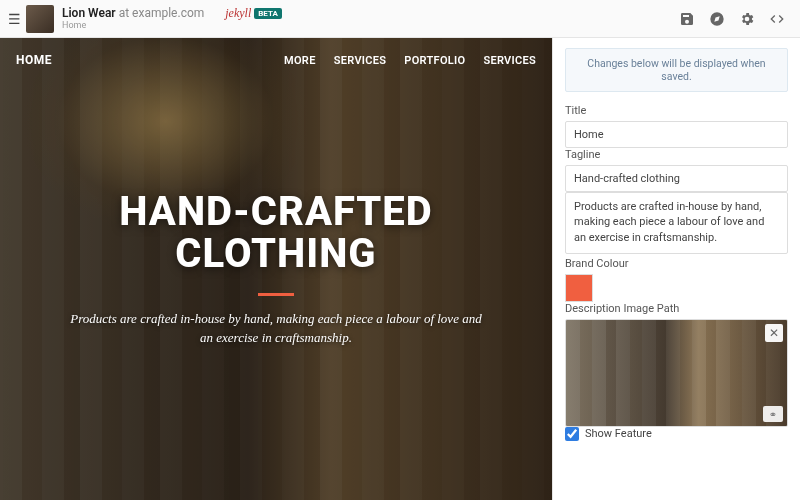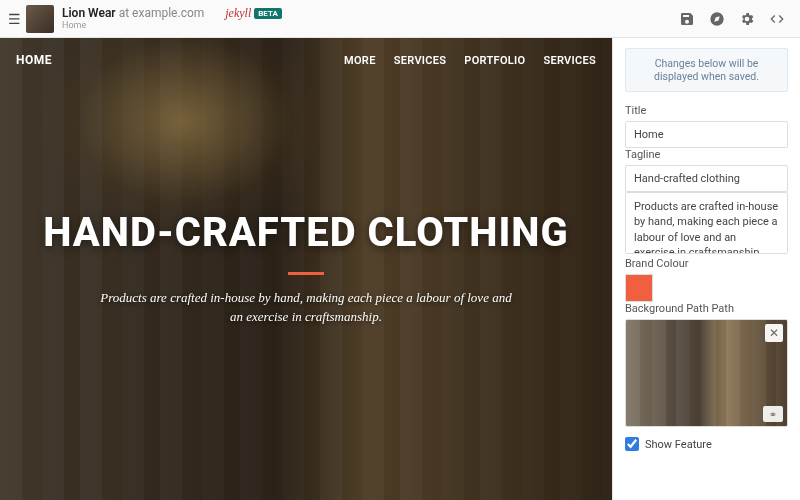--- a/index.html
+++ b/index.html
@@ -28,36 +28,36 @@
 .preview::after { content: ""; position: absolute; inset: 0; background: rgba(20,15,10,0.35); }
 .nav { position: absolute; top: 0; left: 0; right: 0; height: 44px; display: flex; align-items: center; padding: 0 16px; z-index: 3; }
 .nav .home { color: #fff; font-size: 12px; font-weight: 700; letter-spacing: 0.5px; }
 .nav .navspacer { flex: 1; }
 .nav .navitem { color: #fff; font-size: 11px; font-weight: 600; margin-left: 18px; letter-spacing: 0.3px; position: relative; }
 .hero { position: absolute; inset: 0; display: flex; flex-direction: column; align-items: center; justify-content: center; z-index: 2; text-align: center; padding: 0 30px; }
 .hero h1 { color: #fff; font-size: 40px; font-weight: 800; letter-spacing: 1px; line-height: 1.05; text-shadow: 0 2px 8px rgba(0,0,0,0.5); }
 .hero .divider { width: 36px; height: 3px; background: #f05f40; margin: 18px 0 14px; }
 .hero p { color: #fdfdfd; font-size: 13px; font-style: italic; max-width: 420px; line-height: 1.45; text-shadow: 0 1px 4px rgba(0,0,0,0.6); font-family: Georgia, serif; }
 .hero .cta { margin-top: 26px; background: #f05f40; color: #fff; font-size: 11px; font-weight: 700; letter-spacing: 0.5px; padding: 10px 22px; border-radius: 20px; border: none; box-shadow: 0 2px 6px rgba(0,0,0,0.3); }
-.panel { width: 188px; border-left: 1px solid #e5e5e5; background: #fff; padding: 10px 12px; overflow-y: auto; font-size: 11px; color: #333; }
+.panel { width: 248px; border-left: 1px solid #e5e5e5; background: #fff; padding: 10px 12px; overflow-y: auto; font-size: 11px; color: #333; }
 .panel .notice { background: #f5f8fb; border: 1px solid #dde8f0; color: #6a8199; padding: 8px; font-size: 10.5px; border-radius: 2px; margin-bottom: 12px; text-align: center; }
 .panel label { display: block; font-size: 11px; color: #555; margin-bottom: 4px; margin-top: 0; }
 .panel label:first-of-type { margin-top: 0; }
 .panel input[type=text], .panel textarea { width: 100%; border: 1px solid #ddd; padding: 6px 8px; font-size: 11px; color: #444; border-radius: 2px; font-family: inherit; }
 .panel textarea { height: 62px; resize: none; line-height: 1.4; }
 .panel .color-row { display: flex; align-items: center; }
 .panel .swatch { width: 28px; height: 28px; background: #f05f40; margin-right: 6px; border: 1px solid #ddd; }
 .panel .color-row input { flex: 1; }
 .panel .img-row { position: relative; border: 1px solid #ddd; border-radius: 2px; padding: 0; height: 108px; overflow: hidden; }
 .panel .img-row .imgprev { position: absolute; inset: 0; background:
   linear-gradient(90deg, rgba(90,80,65,0.7), rgba(50,40,30,0.85) 45%, rgba(120,95,60,0.75) 60%, rgba(60,45,30,0.9)),
   repeating-linear-gradient(90deg, rgba(225,210,185,0.55) 0 14px, rgba(160,130,85,0.5) 14px 26px, rgba(210,195,170,0.5) 26px 40px, rgba(110,85,55,0.55) 40px 50px); }
 .panel .img-row .close { position: absolute; top: 4px; right: 4px; width: 18px; height: 18px; background: rgba(255,255,255,0.95); color: #666; display: flex; align-items: center; justify-content: center; font-size: 12px; cursor: pointer; border-radius: 2px; }
 .panel .img-row .link { position: absolute; bottom: 4px; right: 4px; width: 20px; height: 16px; background: rgba(255,255,255,0.9); color: #777; display: flex; align-items: center; justify-content: center; font-size: 10px; border-radius: 2px; }
-.panel .check-row { display: flex; align-items: center; margin-top: 10px; }
+.panel .check-row { display: flex; align-items: flex-start; }
 .panel .check-row input { width: 14px; height: 14px; margin-right: 6px; accent-color: #2f7de1; }
 .panel .check-row span { font-size: 11px; color: #444; }
 </style>
 </head>
 <body>
 
 <div class="topbar">
   <div class="hamburger">☰</div>
   <div class="thumb"></div>
   <div class="title-block">
@@ -119,21 +119,21 @@
     <label>Tagline</label>
     <input type="text" value="Hand-crafted clothing" style="">
 
     <textarea style="">Products are crafted in-house by hand, making each piece a labour of love and an exercise in craftsmanship.</textarea>
 
     <label>Brand Colour</label>
     <div class="color-row">
       <div class="swatch"></div>
     </div>
 
-    <label>Background Path Path</label>
+    <label>Description Image Path</label>
     <div class="img-row">
       <div class="imgprev"></div>
       <div class="close">✕</div>
       <div class="link">
         <span>⚭</span>
       </div>
     </div>
 
     <div class="check-row">
       <input type="checkbox" checked="" style="">

